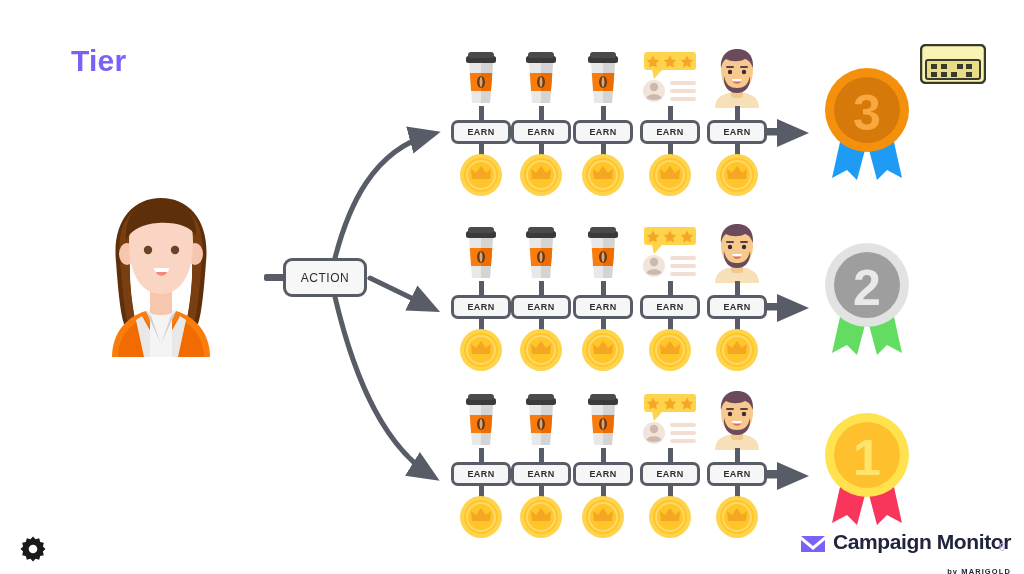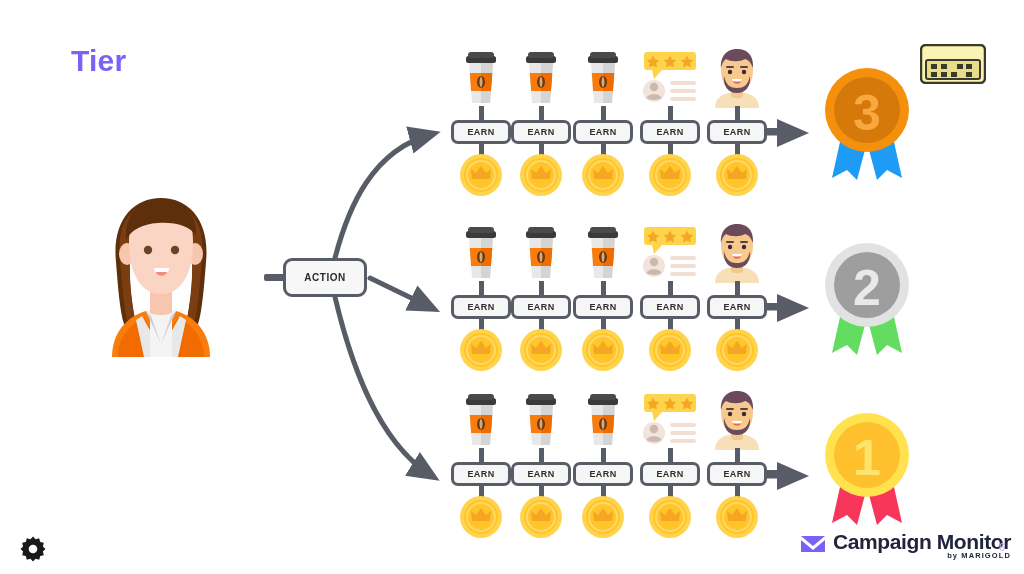--- a/index.html
+++ b/index.html
@@ -34,21 +34,21 @@
     display: flex; align-items: flex-start; gap: 7px;
   }
   .logo-mark { margin-top: 3px; }
   .logo-words { display: flex; flex-direction: column; line-height: 1; }
   .logo-name {
     font-size: 21px; font-weight: 700; color: #21243C;
     letter-spacing: -0.4px;
   }
   .logo-sub {
     font-size: 7.5px; font-weight: 700; color: #21243C;
-    letter-spacing: 1.1px; text-align: right; margin-top: 0;
+    letter-spacing: 1.1px; text-align: right; margin-top: 16px;
   }
   .page-num {
     position: absolute; left: 999px; top: 541px;
     font-size: 11px; color: #BDB2F5; font-weight: 400;
   }
 
   
   .diagram { position: absolute; inset: 0; }
   .svg-layer { position: absolute; inset: 0; }
 
@@ -58,21 +58,21 @@
   
   .action-node {
     position: absolute; left: 283px; top: 258px;
     width: 84px; height: 39px;
     border: 3px solid #575C66; border-radius: 9px;
     background: #F7F7F7;
     display: flex; align-items: center; justify-content: center;
     box-sizing: border-box;
   }
   .action-node span {
-    font-size: 10px; font-weight: 700; color: #2C2C2C; letter-spacing: .5px; text-align: center;
+    font-size: 12px; font-weight: 400; color: #2C2C2C; letter-spacing: .5px; text-align: center;
   }
   .action-stub {
     position: absolute; left: 264px; top: 274px;
     width: 22px; height: 7px; background: #575C66; border-radius: 2px;
   }
 
   
   .row { position: absolute; left: 8px; width: 1024px; height: 170px; }
   .row-1 { top: 48px; }
   .row-2 { top: 223px; }

